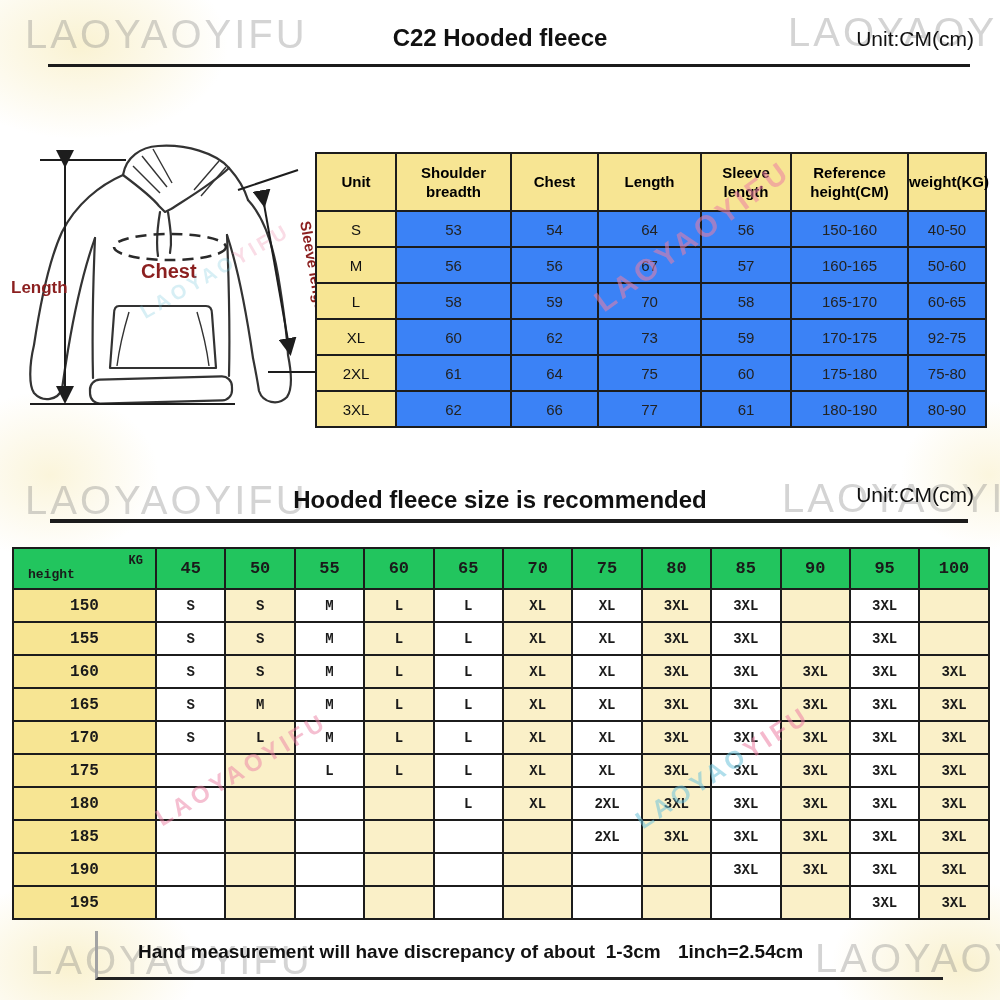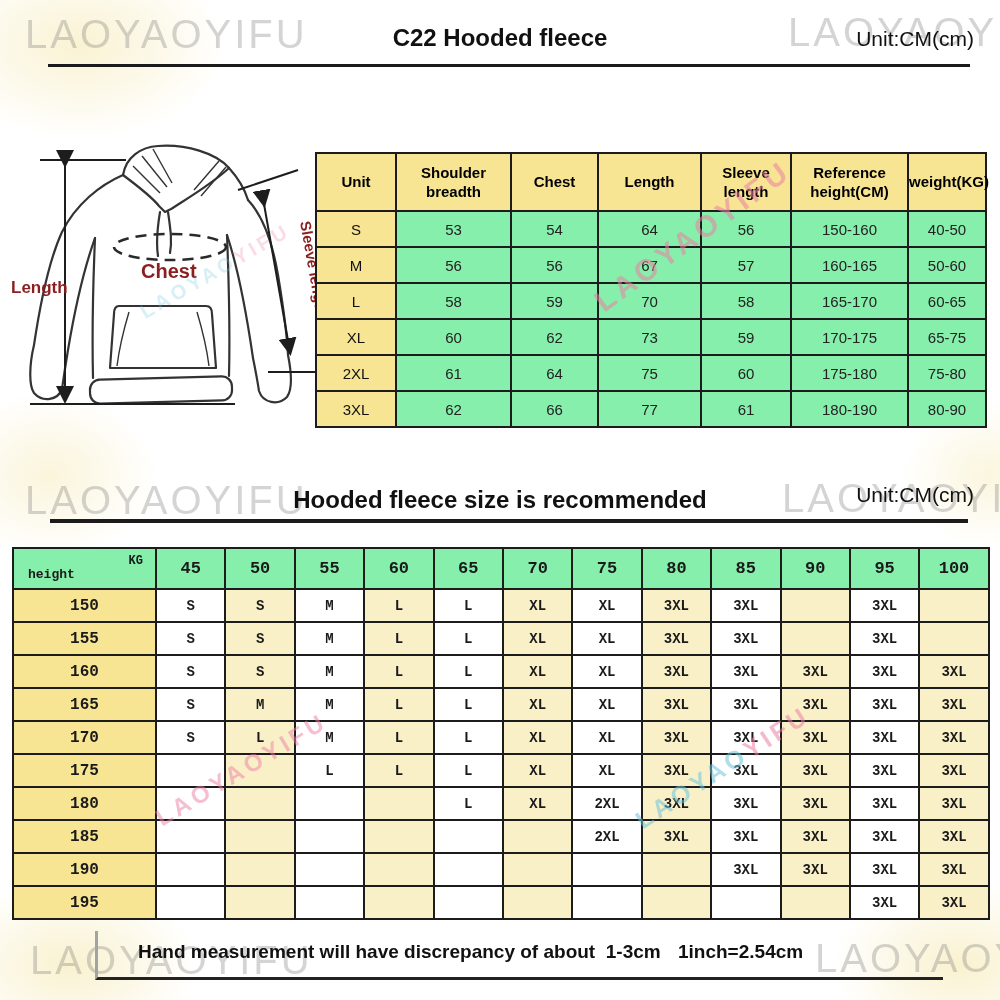--- a/index.html
+++ b/index.html
@@ -39,28 +39,28 @@
   #rule2{left:50px;top:519px;width:918px;height:4px;}
 
   
   #size-table-wrap{position:absolute;z-index:2;left:315px;top:152px;}
   table{border-collapse:collapse;table-layout:fixed;}
   #size-table{width:670px;}
   #size-table th,#size-table td{border:2px solid #1c1c1c;text-align:center;vertical-align:middle;padding:0;}
   #size-table thead th{background:#f7e593;font-weight:bold;font-size:15px;height:56px;line-height:1.3;}
   #size-table tbody tr{height:36px;}
   #size-table tbody th{background:#f7e593;font-weight:normal;font-size:15px;color:#111;}
-  #size-table tbody td{background:#86efac;font-size:15px;color:#222;}
+  #size-table tbody td{background:#3b82f6;font-size:15px;color:#222;}
 
   
   #rec-table-wrap{position:absolute;z-index:2;left:12px;top:547px;}
   #rec-table{width:976px;font-family:"Liberation Mono",monospace;font-weight:bold;color:#1a1a1a;}
   #rec-table th,#rec-table td{border:2px solid #1c1c1c;text-align:center;vertical-align:middle;padding:0;}
   #rec-table thead tr{height:41px;}
-  #rec-table thead th{background:#86efac;font-size:17px;}
+  #rec-table thead th{background:#22c55e;font-size:17px;}
   #rec-table tbody tr{height:33px;}
   #rec-table tbody th{background:#f7e593;font-size:16px;}
   #rec-table tbody td{background:#fff;font-size:14px;}
   #rec-table tbody td.alt{background:#faf0c8;}
   #corner-cell{position:relative;}
   #corner-kg{position:absolute;top:5px;right:12px;font-size:12px;}
   #corner-height{position:absolute;bottom:6px;left:14px;font-size:13px;}
 
   
   #foot-bracket{position:absolute;z-index:2;left:95px;top:931px;width:845px;height:46px;border-left:3px solid #a3a3a3;border-bottom:3px solid #222;}
@@ -207,21 +207,21 @@
             <td>165-170</td>
             <td>60-65</td>
           </tr>
           <tr>
             <th>XL</th>
             <td>60</td>
             <td>62</td>
             <td>73</td>
             <td>59</td>
             <td>170-175</td>
-            <td>65-75</td>
+            <td>92-75</td>
           </tr>
           <tr>
             <th>2XL</th>
             <td>61</td>
             <td>64</td>
             <td>75</td>
             <td>60</td>
             <td>175-180</td>
             <td>75-80</td>
           </tr>

